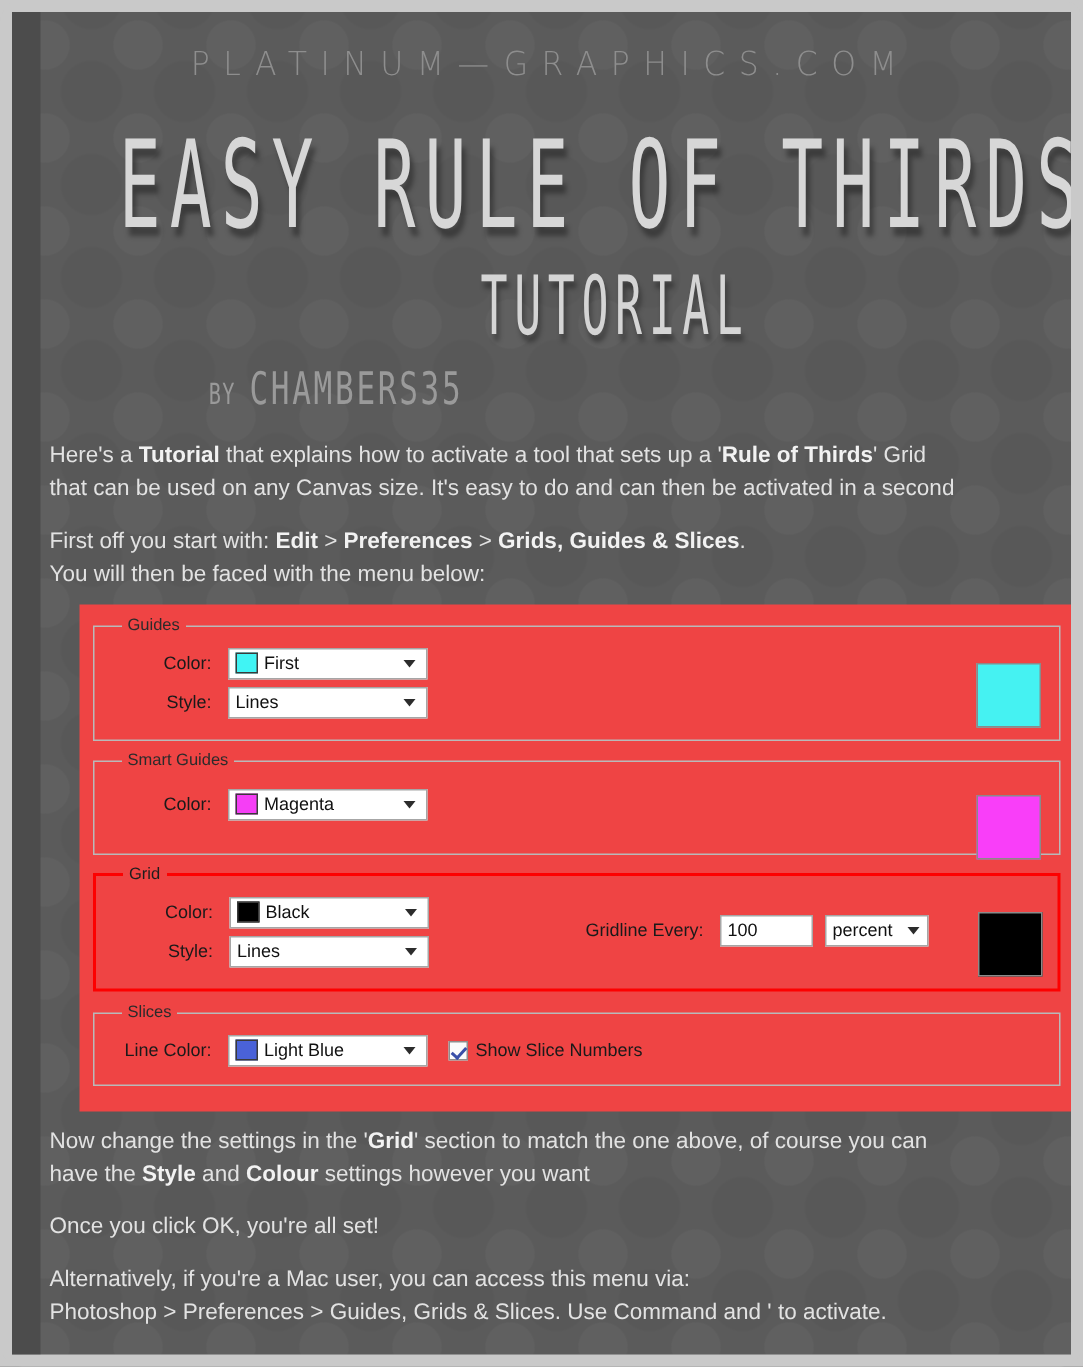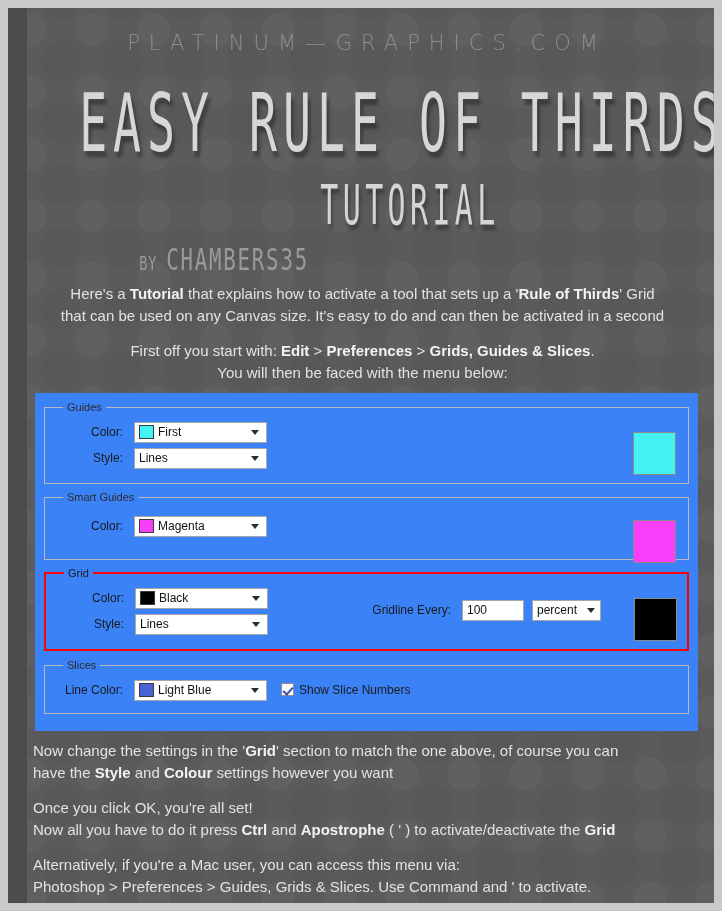--- a/index.html
+++ b/index.html
@@ -108,29 +108,29 @@
   .prose {
     color: #e2e2e2;
     font-size: 15px;
     line-height: 22px;
     font-family: "Liberation Sans", sans-serif;
     font-weight: 300;
   }
   .prose p { margin: 0; }
   .prose .gap { height: 13px; }
   .prose b { font-weight: bold; color: #f2f2f2; }
-  #block-top { margin-top: 14px; text-align: center; }
+  #block-top { margin-top: 24px; }
   #block-bottom { margin-top: 9px; }
 
   
   #ps-panel {
-    background: #3b82f6;
+    background: #ef4444;
     width: 663px;
     margin-top: 9px;
-    margin-left: 2px;
+    margin-left: 20px;
     padding: 8px 9px 10px 9px;
     font-family: "Liberation Sans", sans-serif;
     color: #1d1d1d;
   }
   fieldset.group {
     border: 1px solid #b9b9b9;
     margin: 0 0 7px 0;
     padding: 4px 8px 10px 8px;
     position: relative;
   }
@@ -217,21 +217,21 @@
   .grid-right {
     position: absolute;
     left: 312px;
     top: 16px;
   }
   .grid-right .row { margin: 4px 0; }
   .grid-right .lbl { width: 104px; }
 
   .checkwrap {
     display: flex;
-    align-items: flex-start;
+    align-items: flex-end;
     margin-left: 14px;
     font-size: 12px;
     color: #1a1a1a;
   }
   .checkbox {
     width: 13px; height: 13px;
     border: 1px solid #8e8e8e;
     background: #fbfbfb;
     margin-right: 5px;
     position: relative;
@@ -363,21 +363,20 @@
           </div>
         </fieldset>
 
       </div>
 
       <div class="prose" id="block-bottom">
         <p><span>Now change the settings in the '</span><b>Grid</b><span>' section to match the one above, of course you can</span></p>
         <p><span>have the </span><b>Style</b><span> and </span><b>Colour</b><span> settings however you want</span></p>
         <div class="gap"></div>
         <p>Once you click OK, you're all set!</p>
-        <p><span>Now all you have to do it press </span><b>Ctrl</b><span> and </span><b>Apostrophe</b><span> ( ' ) to activate/deactivate the </span><b>Grid</b></p>
         <div class="gap"></div>
         <p>Alternatively, if you're a Mac user, you can access this menu via:</p>
         <p>Photoshop &gt; Preferences &gt; Guides, Grids &amp; Slices. Use Command and ' to activate.</p>
       </div>
 
     </div>
   </div>
 </div>
 
 </body></html>

